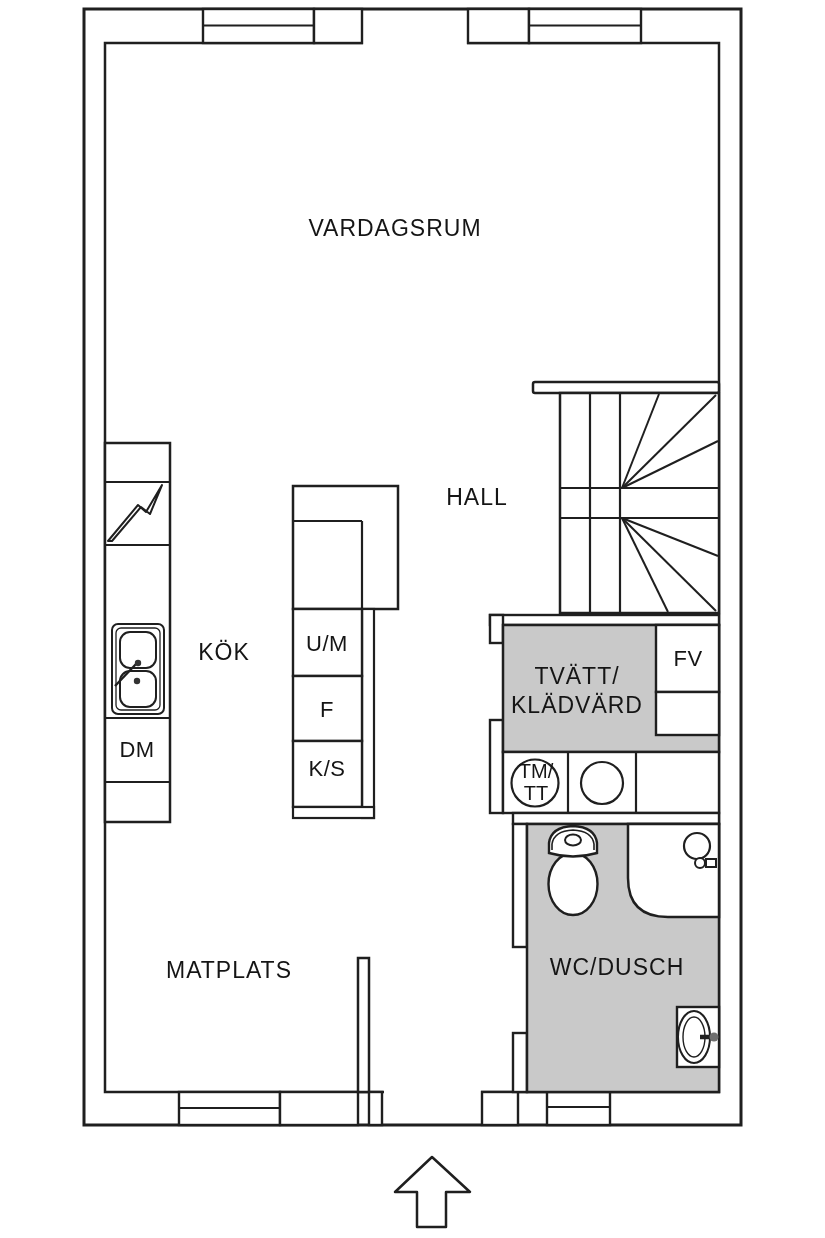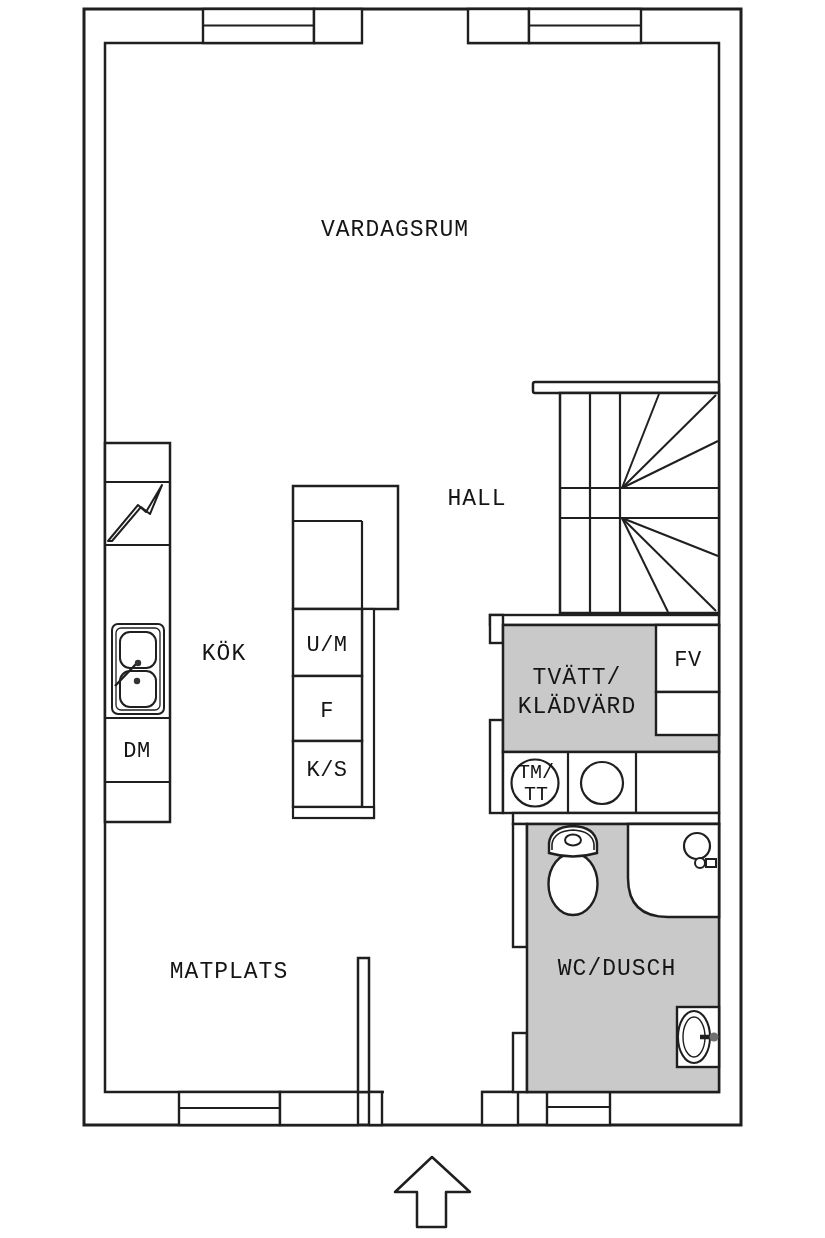--- a/index.html
+++ b/index.html
@@ -1,17 +1,17 @@
 <!DOCTYPE html>
 <html><head>
 <meta charset="utf-8">
 <style>
   html,body{margin:0;padding:0;background:#ffffff;}
   .page{position:relative;width:825px;height:1238px;background:#ffffff;overflow:hidden;
-        font-family:Liberation Mono, monospace;}
+        font-family:Liberation Sans, sans-serif;}
   svg{position:absolute;left:0;top:0;}
   text{fill:#151515;}
   .room-label{font-size:23px;letter-spacing:1px;}
   .unit-label{font-size:22px;letter-spacing:0.5px;}
   .small-label{font-size:20px;}
 </style>
 </head>
 <body>
 
 <div class="page">

